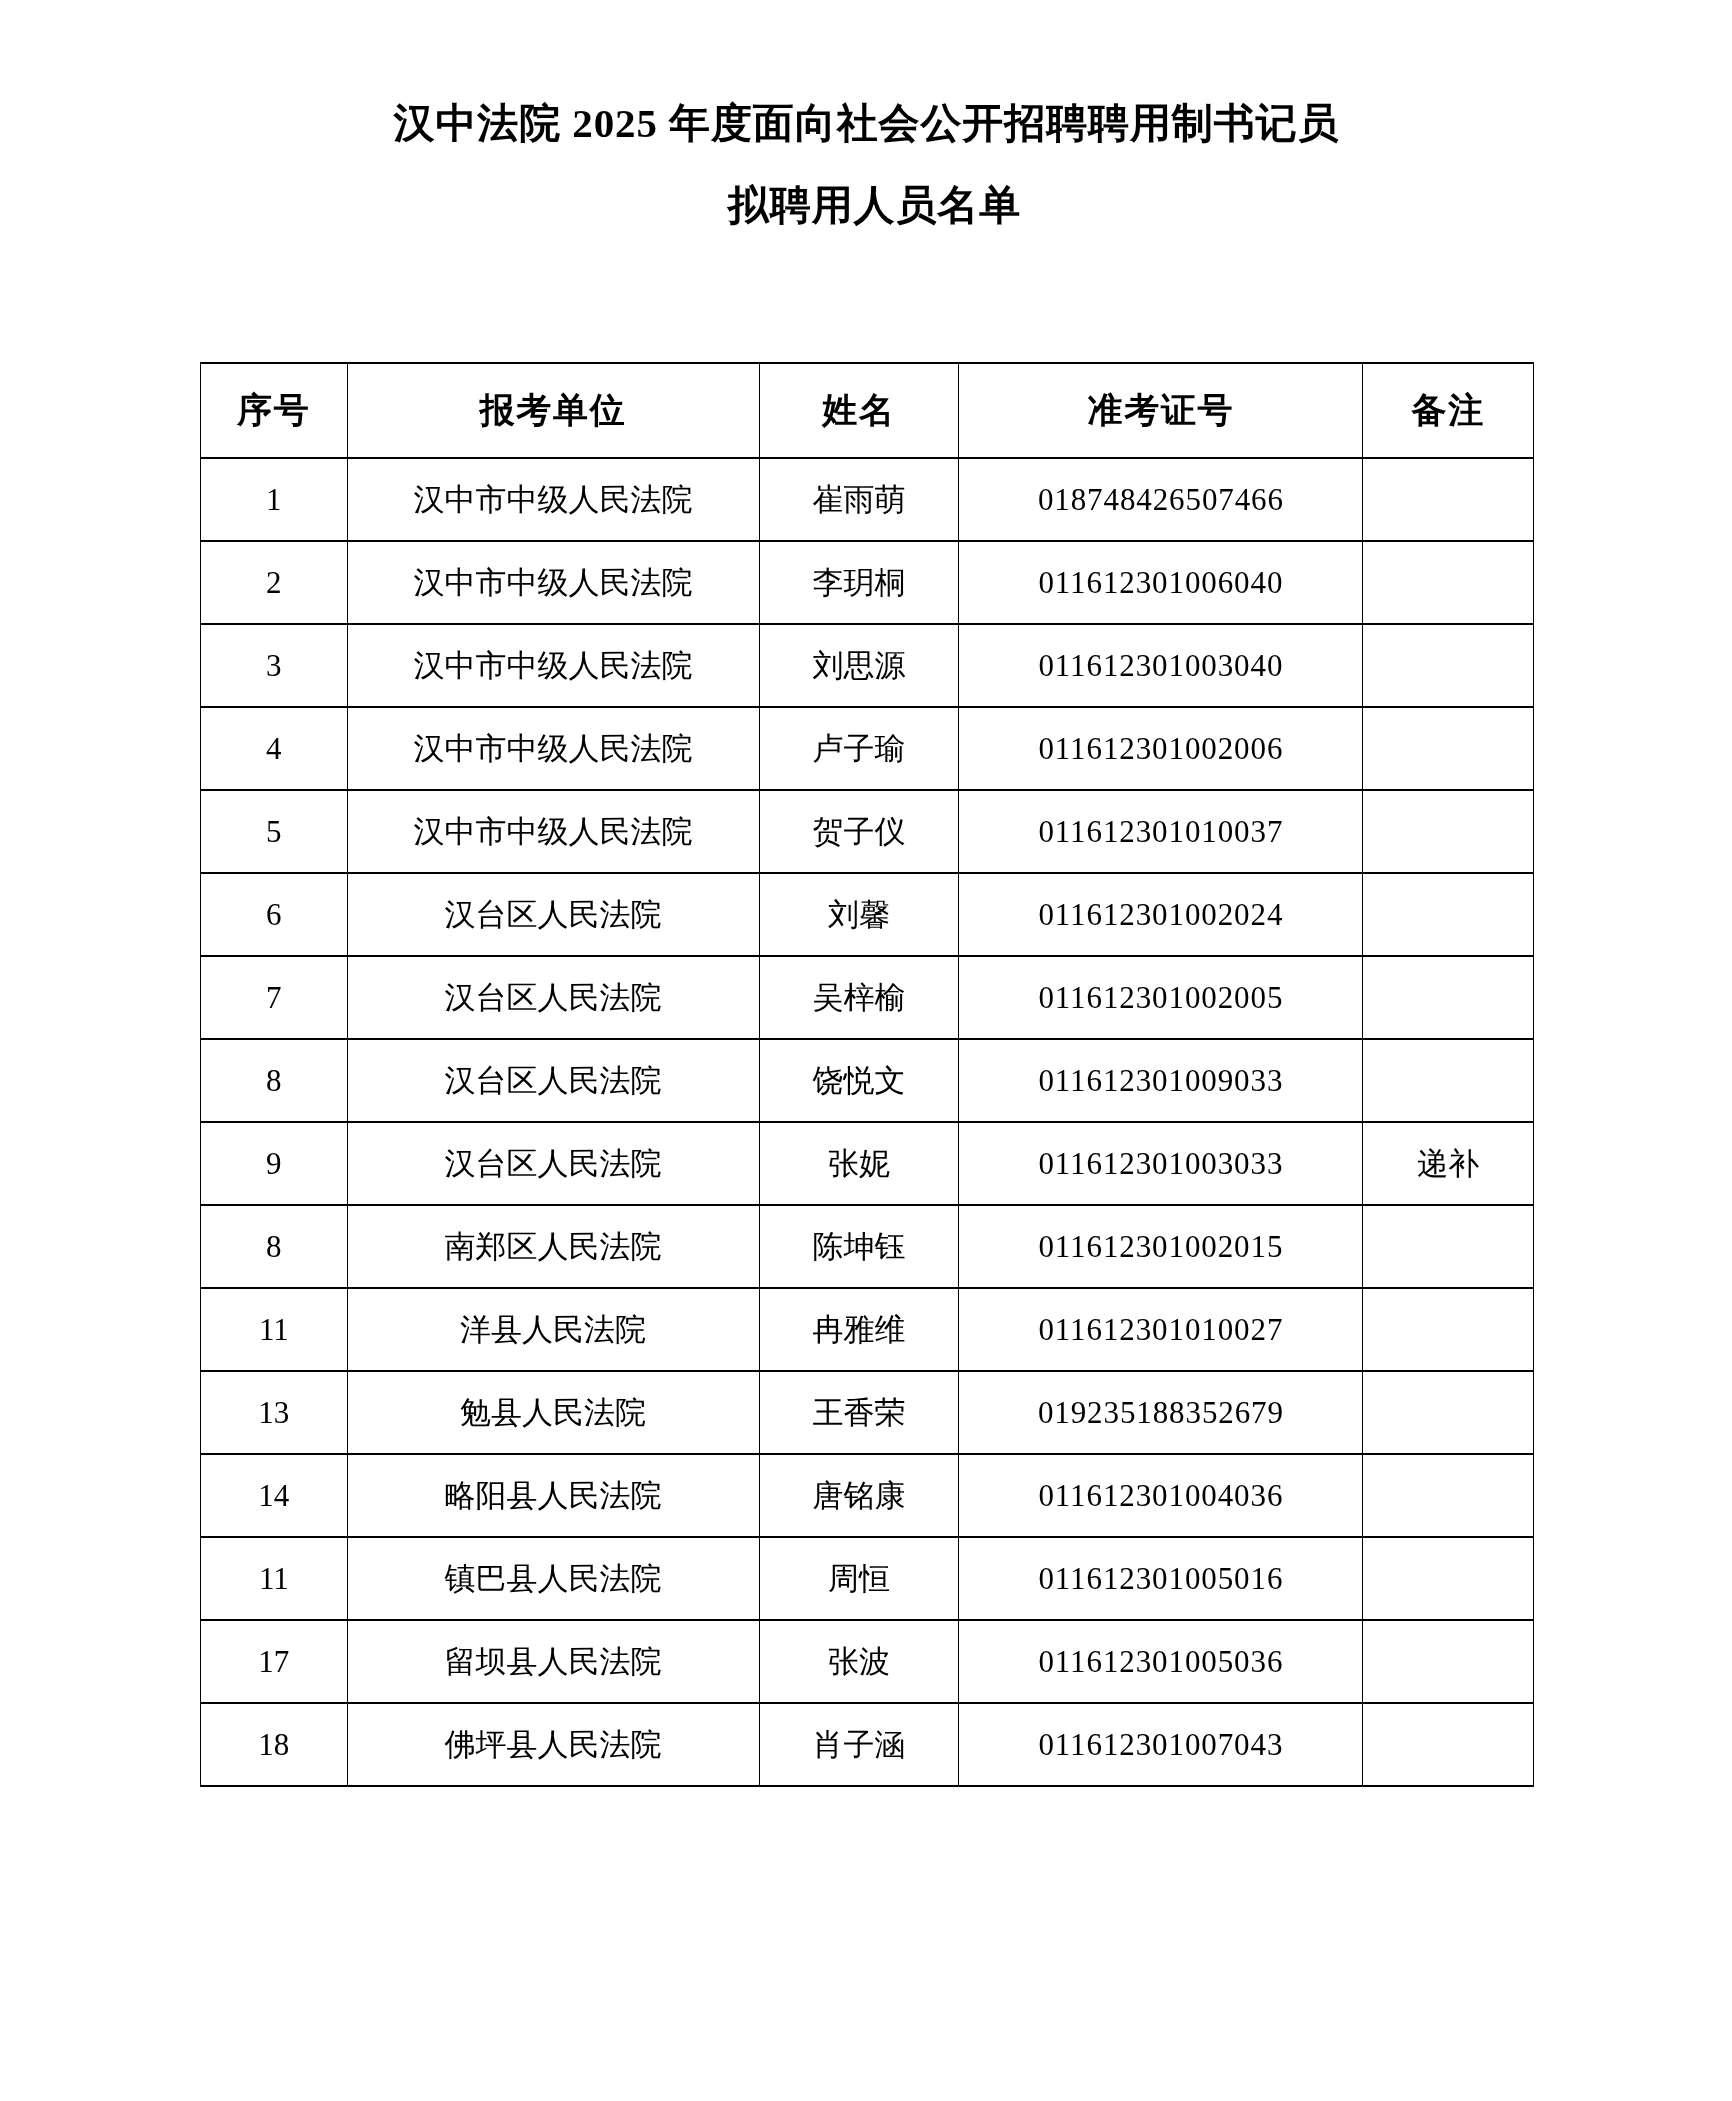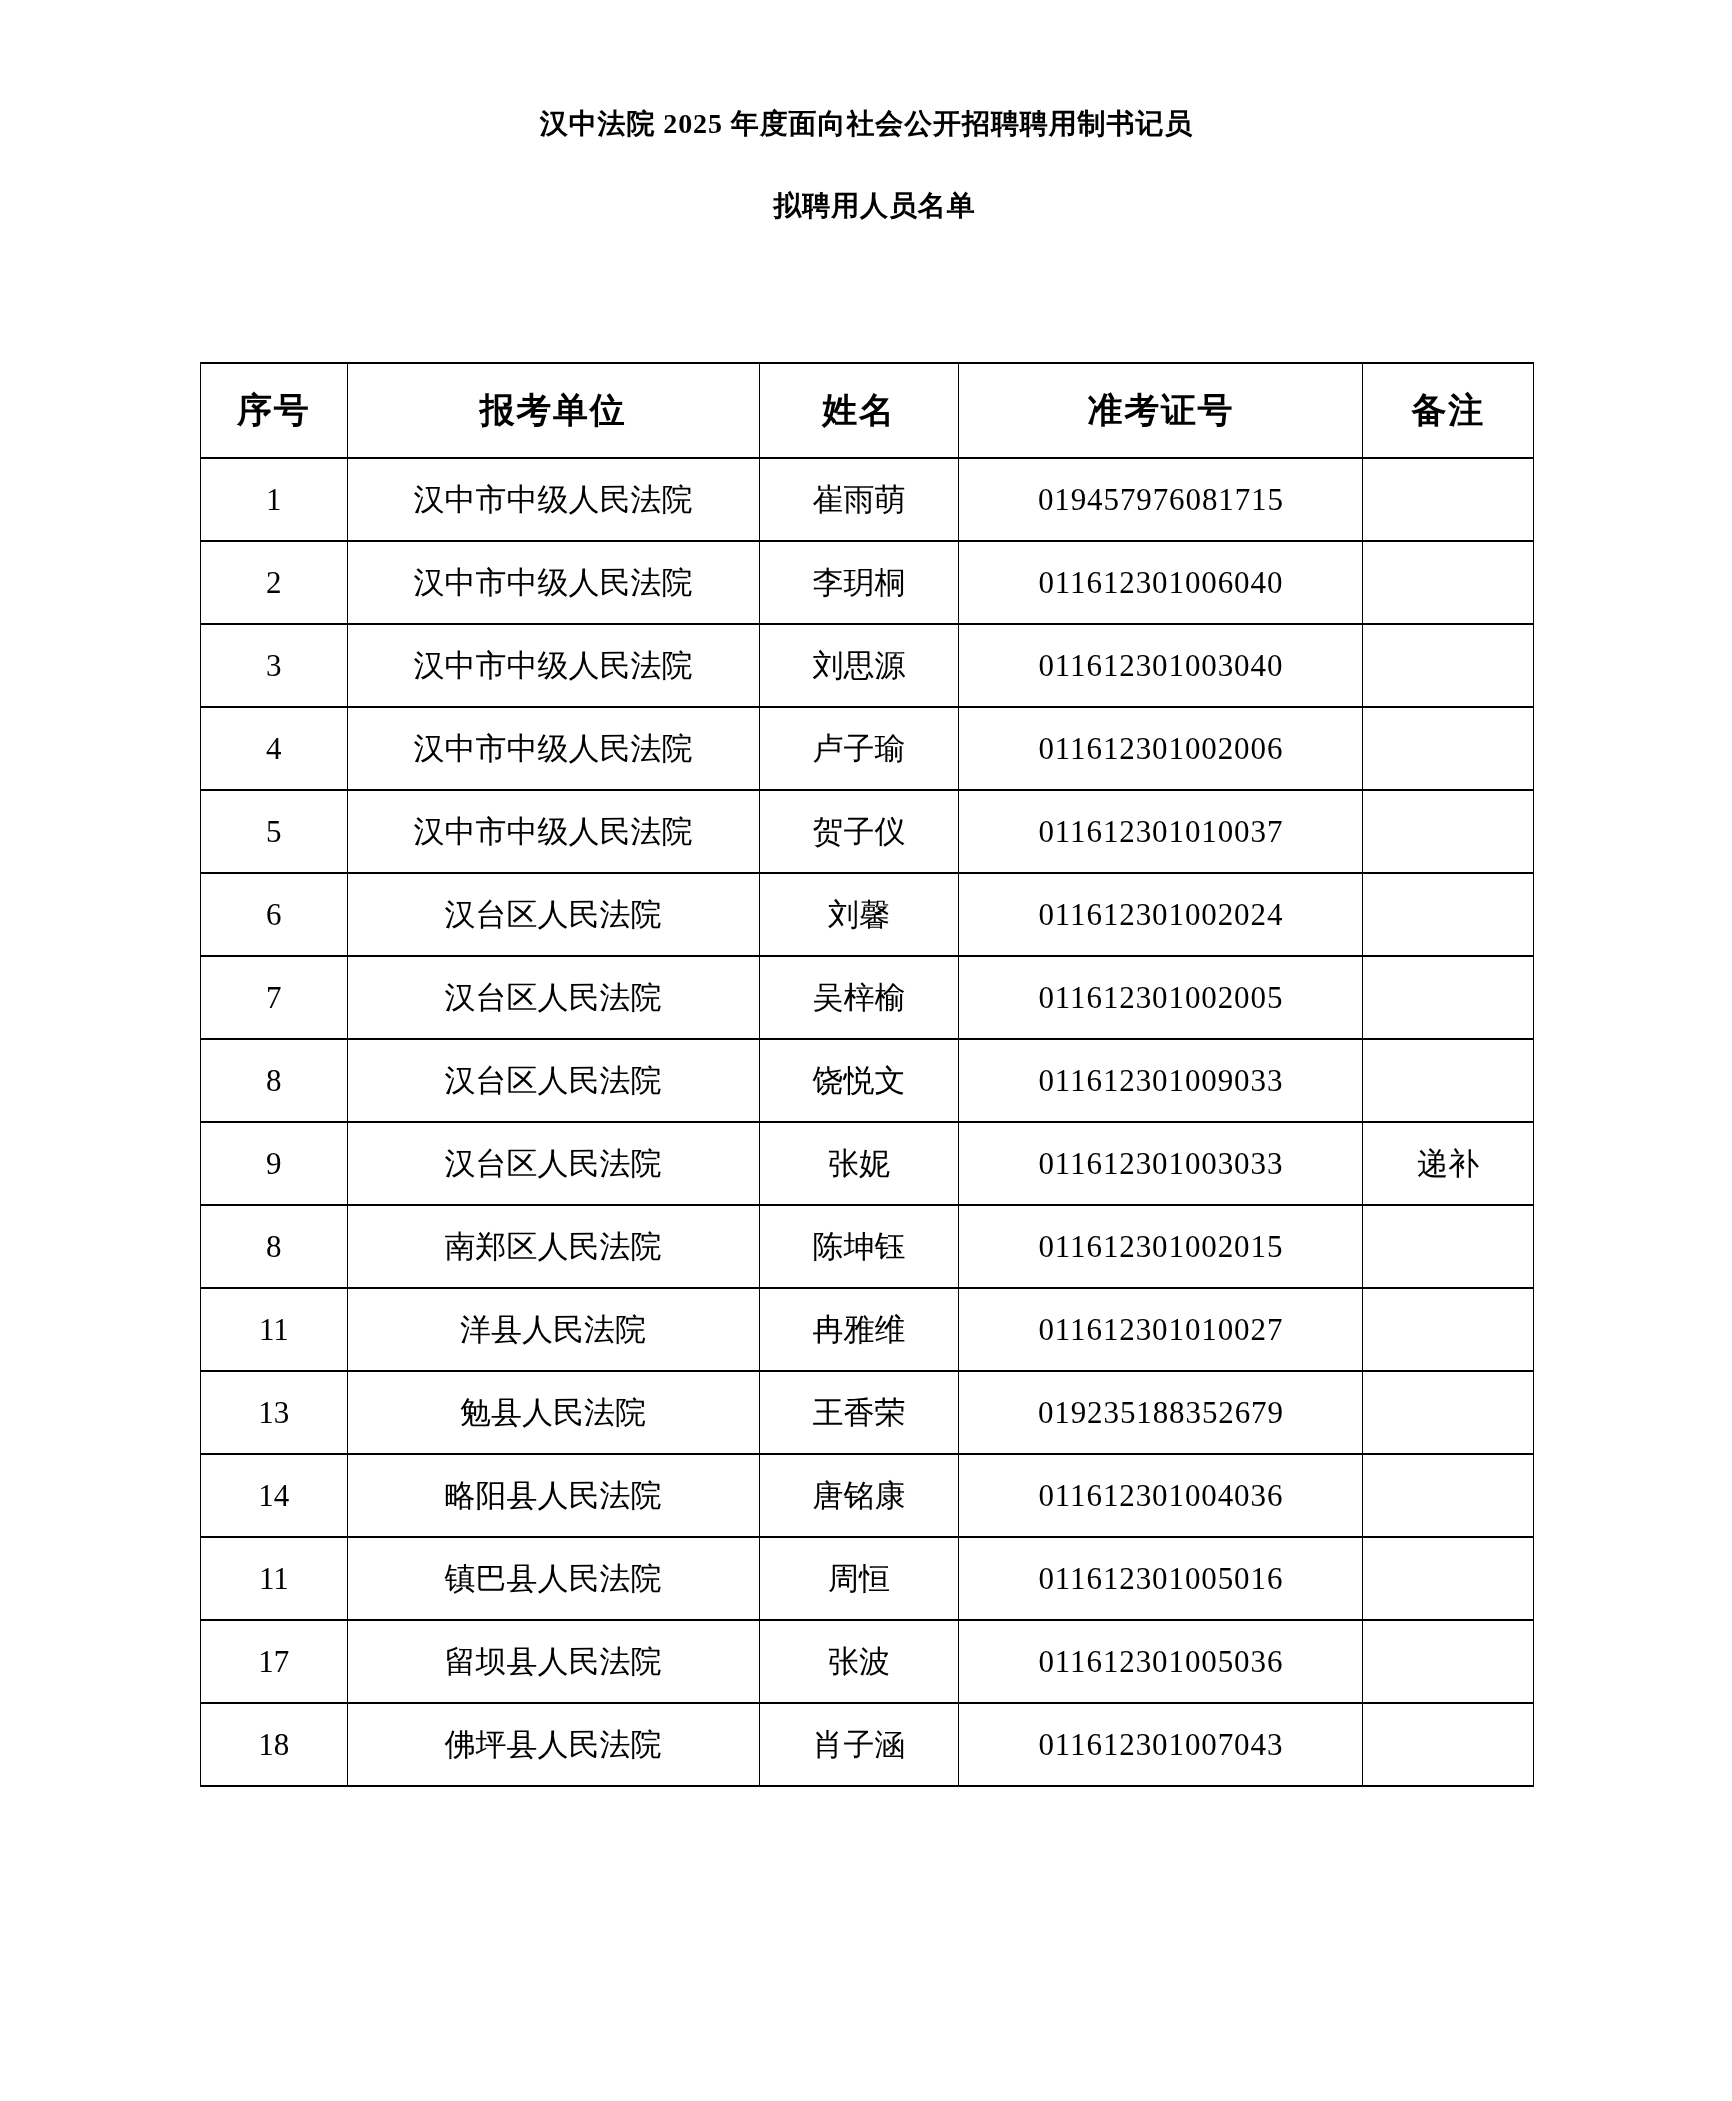--- a/index.html
+++ b/index.html
@@ -14,21 +14,21 @@
     background: #ffffff;
     font-family: "Liberation Serif", "DejaVu Serif", serif;
     color: #000000;
   }
   .doc-title {
     position: absolute;
     left: 0;
     width: 100%;
     text-align: center;
     font-weight: bold;
-    font-size: 28px;
+    font-size: 41px;
     letter-spacing: 0.9px;
     line-height: 51px;
     white-space: pre;
   }
   .doc-title.line1 { top: 98px; }
   .doc-title.line2 { top: 180px; padding-left: 8px; }
 
   table.roster {
     position: absolute;
     left: 200px;
@@ -96,21 +96,21 @@
         <th>姓名</th>
         <th>准考证号</th>
         <th>备注</th>
       </tr>
     </thead>
     <tbody>
         <tr>
       <td>1</td>
       <td>汉中市中级人民法院</td>
       <td>崔雨萌</td>
-      <td class="ticket-cell">019457976081715</td>
+      <td class="ticket-cell">018748426507466</td>
       <td></td>
     </tr>
         <tr>
       <td>2</td>
       <td>汉中市中级人民法院</td>
       <td>李玥桐</td>
       <td class="ticket-cell">011612301006040</td>
       <td></td>
     </tr>
         <tr>

